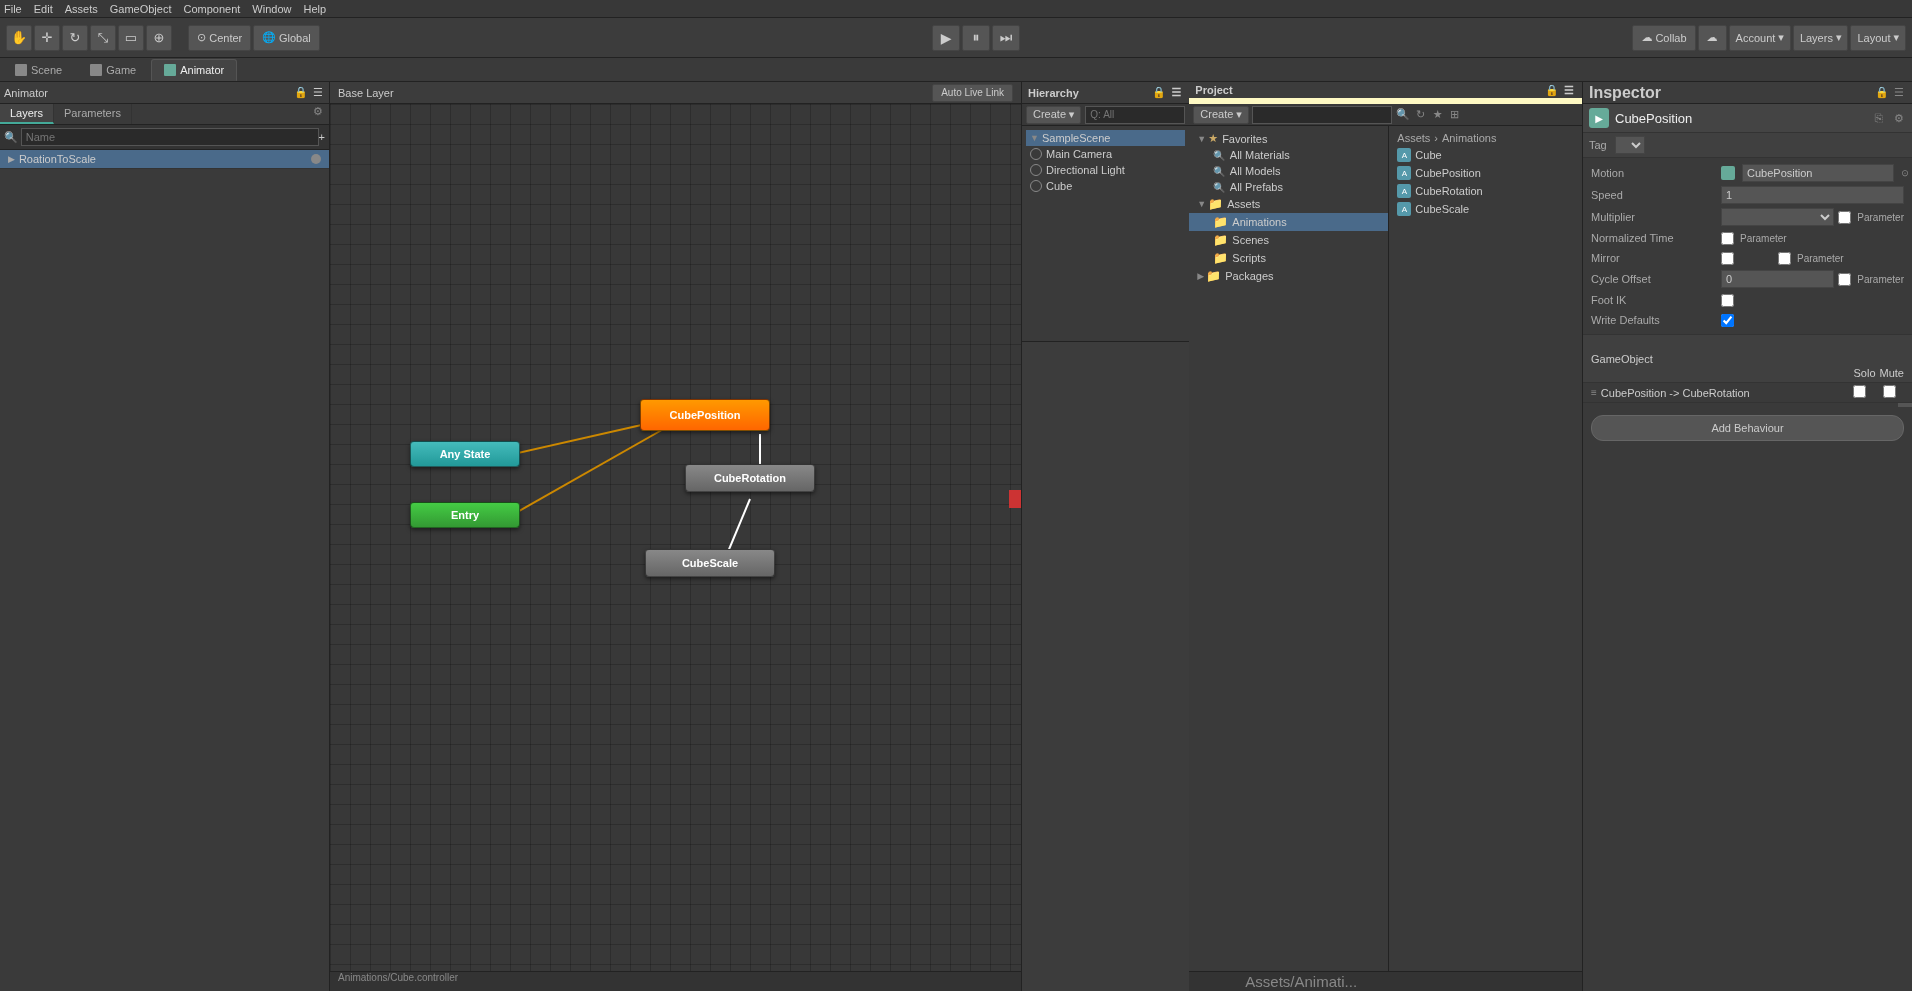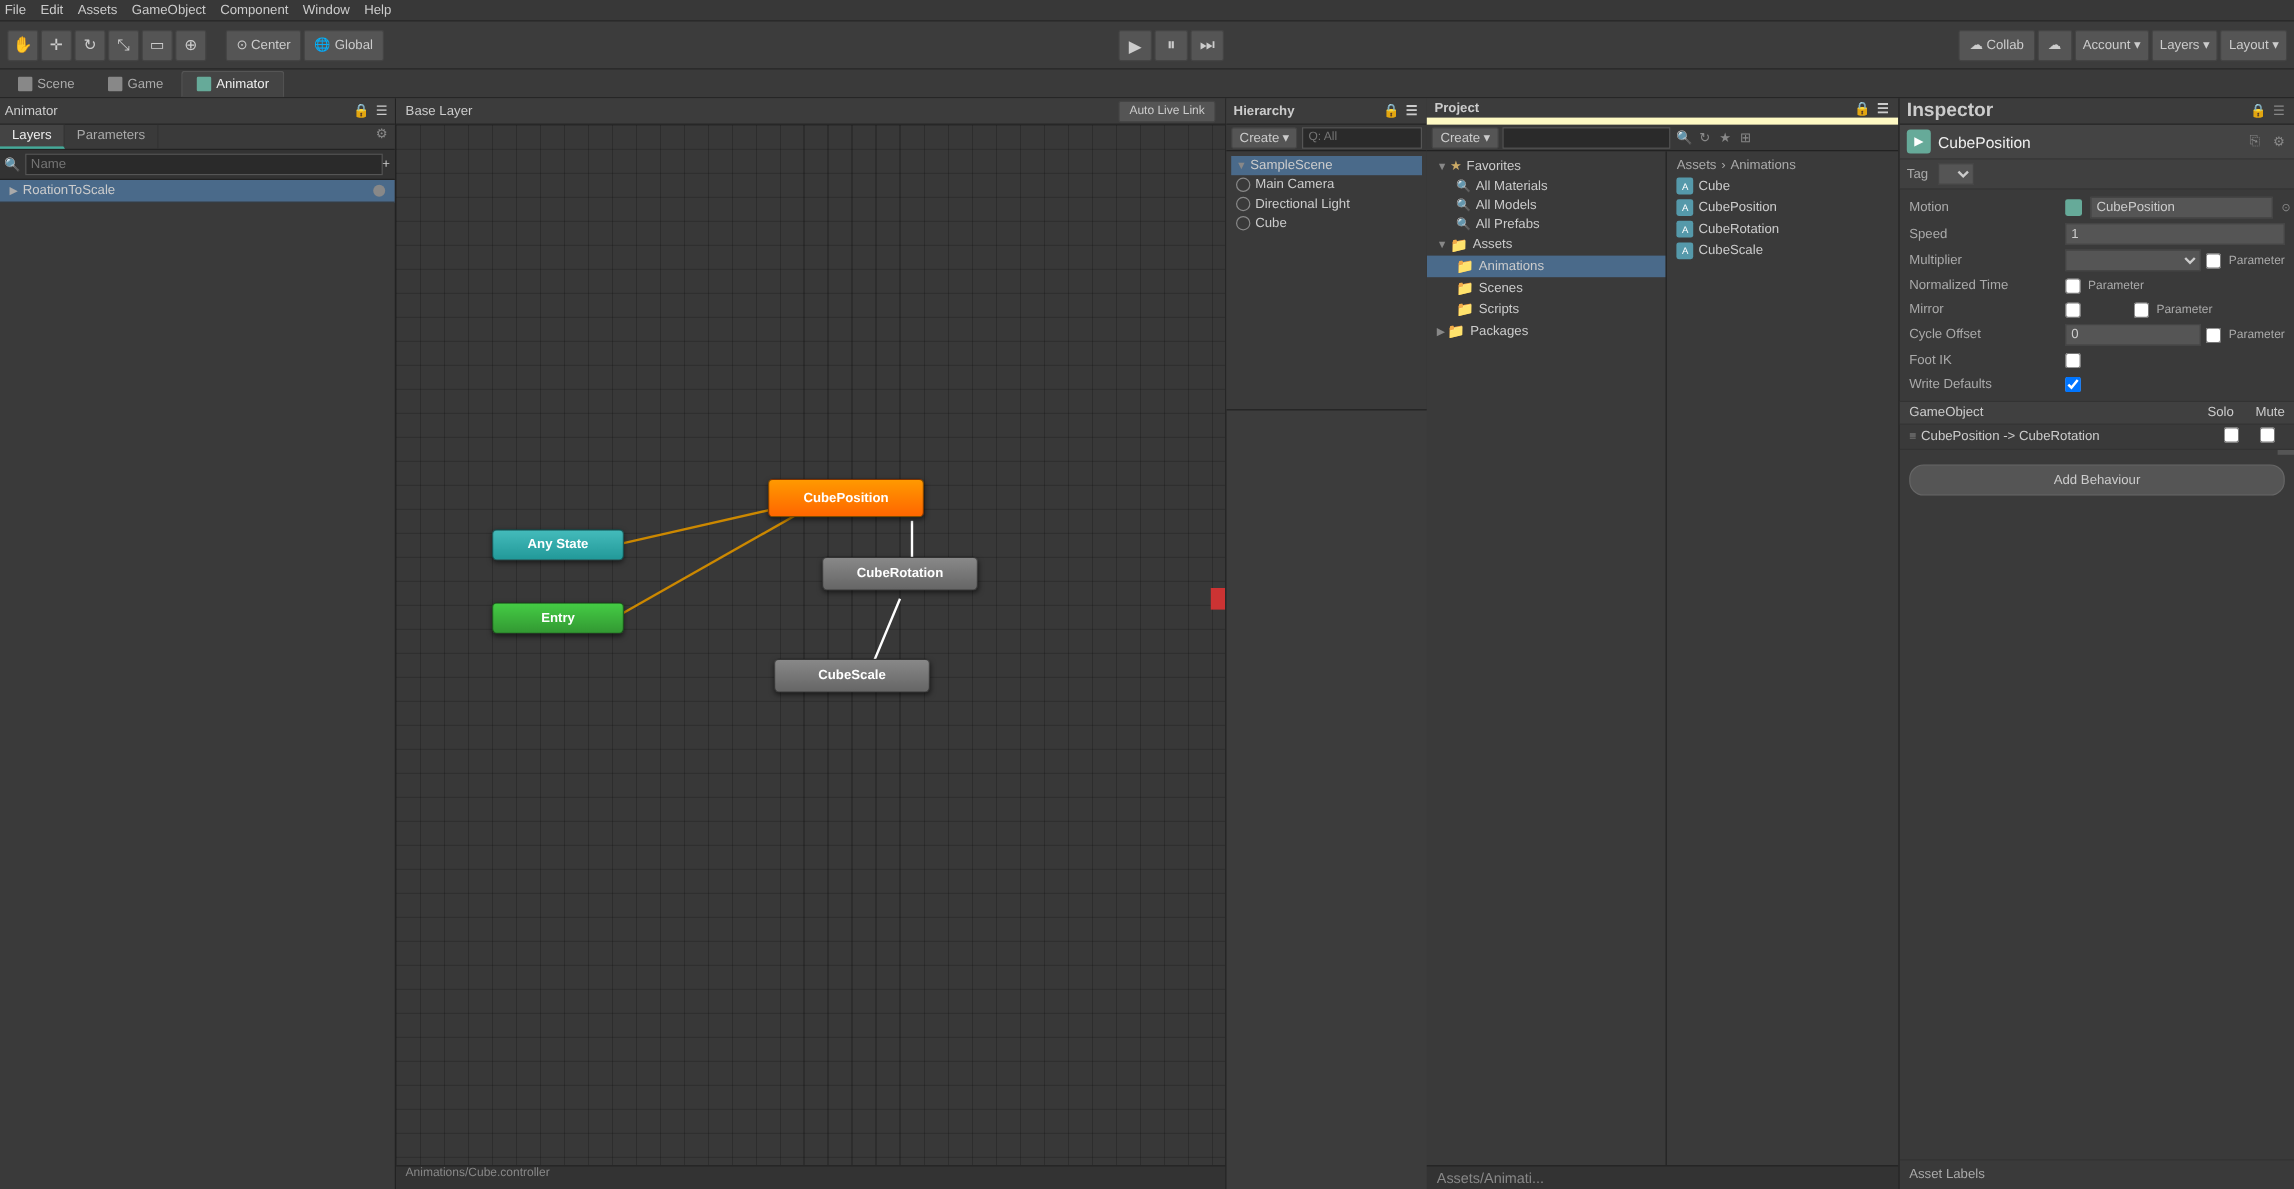--- a/index.html
+++ b/index.html
@@ -89,21 +89,21 @@
     .tree-item.selected { background: #4a6a8a; }
     .tree-item .folder-icon { color: #c8a; margin-right: 4px; font-size: 12px; }
     .tree-item .folder-icon.yellow { color: #ca6; }
     .tree-item .arrow { color: #888; margin-right: 2px; font-size: 9px; }
     .tree-item .star { color: #ca6; margin-right: 4px; }
     #project-files { flex: 1; overflow-y: auto; padding: 4px; }
     .file-section-header { color: #aaa; font-size: 10px; padding: 2px 4px; display: flex; align-items: center; gap: 4px; }
     .file-item { display: flex; align-items: center; padding: 2px 4px; cursor: pointer; font-size: 11px; color: #ccc; }
     .file-item .file-icon { width: 14px; height: 14px; background: #59a; border-radius: 2px; margin-right: 4px; display: flex; align-items: center; justify-content: center; color: #fff; font-size: 8px; }
     #project-footer { height: 20px; background: #333; border-top: 1px solid #222; display: flex; align-items: center; padding: 0 8px; }
-    #project-footer span { font-size: 12px; color: #888; }
+    #project-footer span { font-size: 15px; color: #888; margin-left: 48px; }
 
     
     #inspector-panel { width: 330px; background: #3a3a3a; border-left: 1px solid #222; display: flex; flex-direction: column; overflow-y: auto; }
     #inspector-header { background: #3c3c3c; height: 22px; display: flex; align-items: center; padding: 0 6px; border-bottom: 1px solid #222; justify-content: space-between; }
     #inspector-header .title { font-size: 16px; color: #ccc; font-weight: bold; }
     #inspector-name-bar { background: #444; padding: 4px 6px; display: flex; align-items: center; gap: 6px; border-bottom: 1px solid #333; }
     .inspector-icon { width: 20px; height: 20px; background: #6a9; border-radius: 3px; display: flex; align-items: center; justify-content: center; color: #fff; font-size: 10px; }
     .inspector-name { font-size: 13px; color: #eee; flex: 1; }
     #inspector-tag { padding: 3px 6px; background: #404040; border-bottom: 1px solid #333; display: flex; align-items: center; gap: 8px; }
     #inspector-tag label { color: #aaa; font-size: 11px; }
@@ -514,21 +514,21 @@
 
       <div class="inspector-row">
         <span class="inspector-label">Write Defaults</span>
         <div class="inspector-value">
           <input type="checkbox" class="inspector-checkbox" checked="" style="">
         </div>
       </div>
 
       <div class="inspector-section-header">
         <span>GameObject</span>
-        <div style="display:flex; gap:18px;">
+        <div style="display:flex; gap:4px;margin-top:29px;">
           <span>Solo</span>
           <span>Mute</span>
         </div>
       </div>
       <div class="transition-row">
         <span class="t-arrow">≡</span>
         <span class="t-name">CubePosition -&gt; CubeRotation</span>
         <span class="t-solo">
           <input type="checkbox" style="">
         </span>
@@ -536,18 +536,15 @@
           <input type="checkbox" style="">
         </span>
       </div>
       <div style="position:relative; height:4px;">
         <div style="position:absolute; right:0; top:0; width:14px; height:4px; background:#555;"></div>
       </div>
 
       <div class="add-behaviour-btn">Add Behaviour</div>
     </div>
 
-    <div style="margin-top: auto; padding: 6px 8px; border-top: 1px solid #333; color: #aaa; font-size: 11px;">
-      <span>Asset Labels</span>
-    </div>
   </div>
 
 </div>
 
 </body></html>

